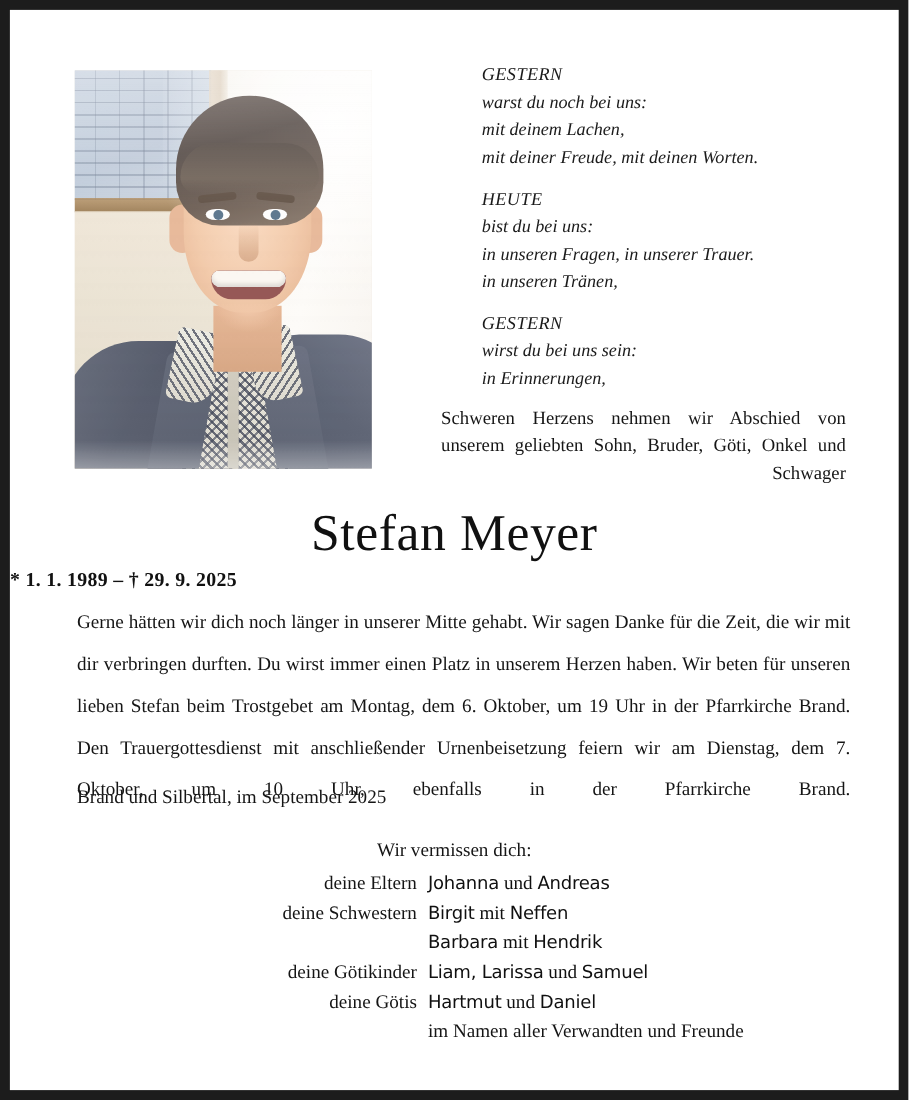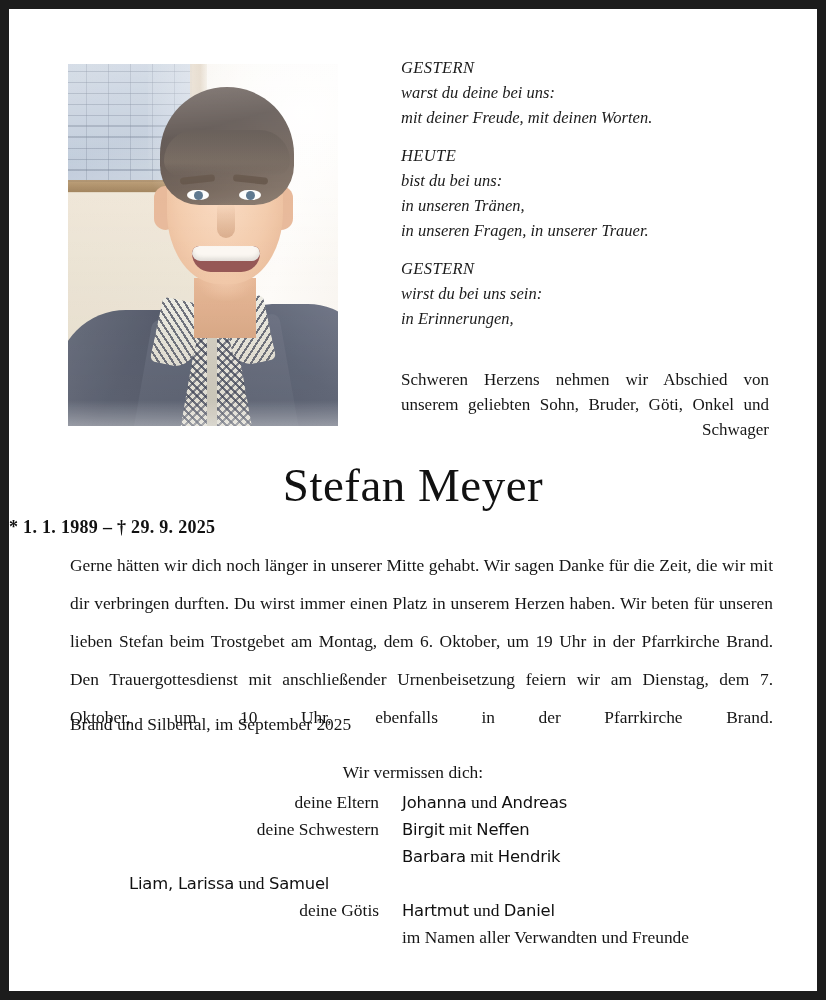--- a/index.html
+++ b/index.html
@@ -183,21 +183,21 @@
   .poem {
     position: absolute;
     left: 392px;
     top: 46px;
     width: 390px;
     font-style: italic;
     font-size: 16.5px;
     line-height: 25px;
     color: #1b1b1b;
   }
-  .poem .stanza { margin-bottom: 13px; }
+  .poem .stanza { margin-bottom: 13px; margin-left: 37px; }
   .poem .stanza:last-child { margin-bottom: 0; }
   .poem .head { letter-spacing: .4px; }
 
   
   .farewell {
     position: absolute;
     left: 392px;
     top: 358px;
     width: 368px;
     font-size: 17px;
@@ -263,21 +263,20 @@
   .family {
     position: absolute;
     left: 120px;
     top: 780px;
     width: 600px;
   }
   .fam-row {
     display: flex;
     align-items: flex-start;
     line-height: 27px;
-    gap: 13px;
   }
   .fam-rel {
     width: 250px;
     text-align: right;
     padding-right: 10px;
     font-size: 17.4px;
     color: #151515;
     white-space: nowrap;
   }
   .fam-names {
@@ -334,28 +333,29 @@
         <div class="ph-teeth"></div>
       </div>
       <div class="ph-layer ph-chin"></div>
       <div class="ph-layer ph-soft"></div>
       <div class="ph-layer ph-fade-bottom"></div>
     </div>
 
     <div class="poem" id="poem">
         <div class="stanza">
           <div class="head">GESTERN</div>
-          <div>warst du deine bei uns:</div>
+          <div>warst du noch bei uns:</div>
+          <div>mit deinem Lachen,</div>
           <div>mit deiner Freude, mit deinen Worten.</div>
         </div>
         <div class="stanza">
           <div class="head">HEUTE</div>
           <div>bist du bei uns:</div>
+          <div>in unseren Fragen, in unserer Trauer.</div>
           <div>in unseren Tränen,</div>
-          <div>in unseren Fragen, in unserer Trauer.</div>
         </div>
         <div class="stanza">
           <div class="head">GESTERN</div>
           <div>wirst du bei uns sein:</div>
           <div>in Erinnerungen,</div>
         </div>
       </div>
 
     <div class="farewell">Schweren Herzens nehmen wir Abschied von unserem geliebten Sohn, Bruder, Göti, Onkel und Schwager</div>
 
@@ -379,20 +379,21 @@
         </div>
         <div class="fam-row">
           <div class="fam-rel">deine Schwestern</div>
           <div class="fam-names"><b>Birgit</b> <span>mit</span> <b>Neffen</b></div>
         </div>
         <div class="fam-row">
           <div class="fam-rel"></div>
           <div class="fam-names"><b>Barbara</b> <span>mit</span> <b>Hendrik</b></div>
         </div>
         <div class="fam-row">
+          <div class="fam-rel">deine Götikinder</div>
           <div class="fam-names"><b>Liam, Larissa</b> <span>und</span> <b>Samuel</b></div>
         </div>
         <div class="fam-row">
           <div class="fam-rel">deine Götis</div>
           <div class="fam-names"><b>Hartmut</b> <span>und</span> <b>Daniel</b></div>
         </div>
         <div class="fam-row">
           <div class="fam-rel"></div>
           <div class="fam-names fam-closing">im Namen aller Verwandten und Freunde</div>
         </div>

